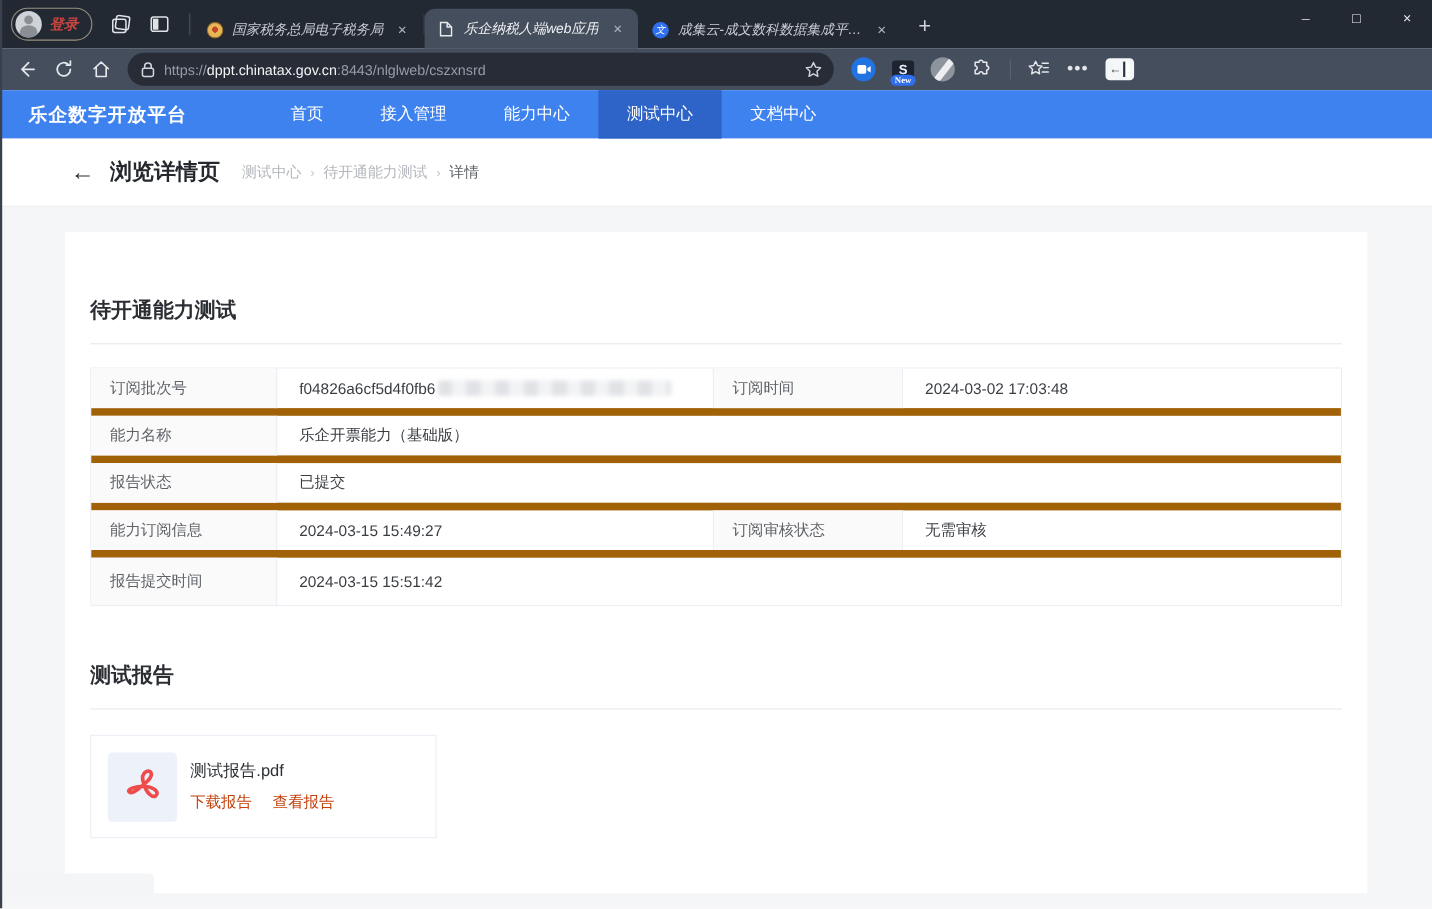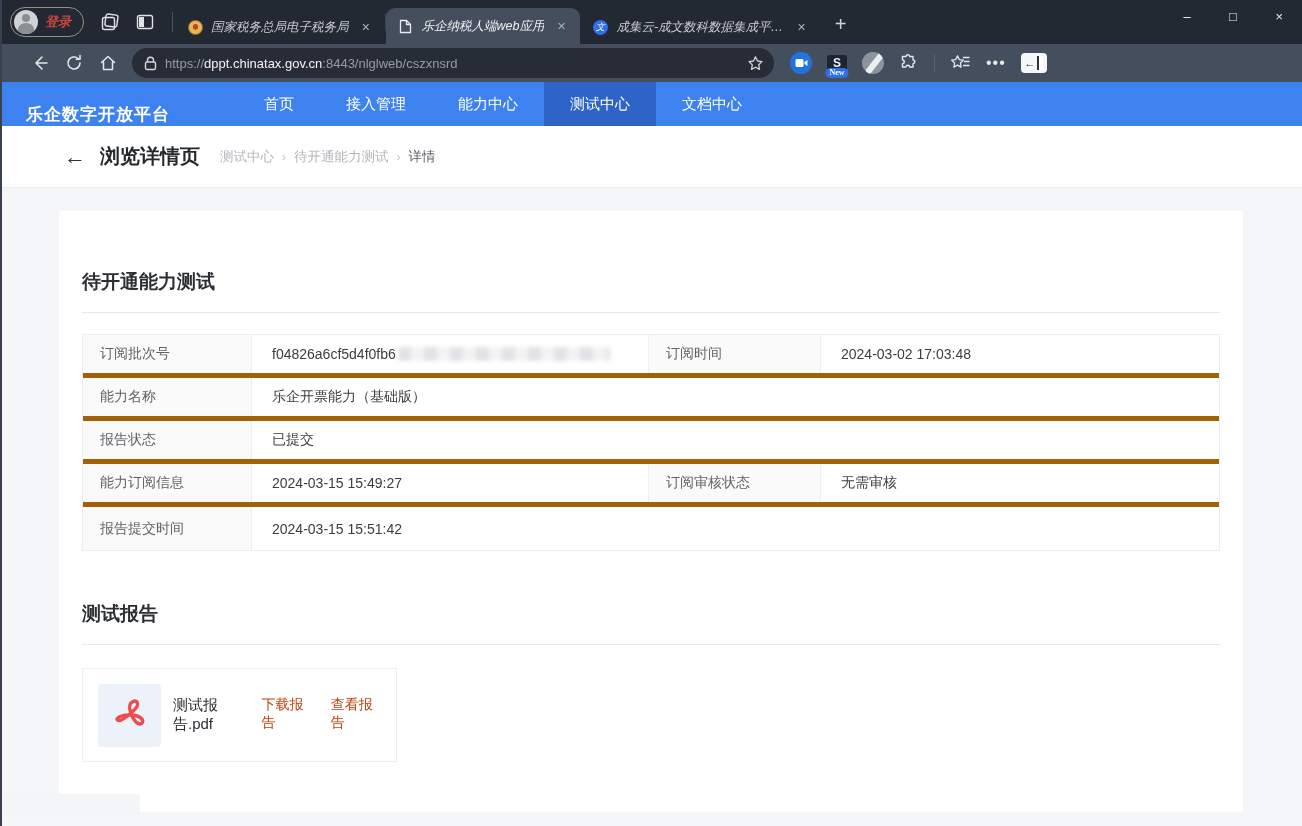--- a/index.html
+++ b/index.html
@@ -28,41 +28,41 @@
   .tab-sep { width:1px; height:18px; background:#3c4350; align-self:center; }
   .favicon { width:16px; height:16px; flex:0 0 16px; display:flex; align-items:center; justify-content:center; }
   .fav-emblem { width:15px; height:15px; border-radius:50%; background:radial-gradient(circle at 50% 45%, #c8452c 0 28%, #e6b757 30% 100%); border:1px solid #a3722c; }
   .fav-doc svg { display:block; }
   .fav-cjy { width:15px; height:15px; border-radius:50%; background:#2f6fed; color:#fff; font-size:9px; display:flex; align-items:center; justify-content:center; }
   .newtab-btn { color:#cfd4db; font-size:20px; width:28px; height:28px; display:flex; align-items:center; justify-content:center; margin:0 0 6px 6px; cursor:pointer; }
   .win-controls { position:absolute; right:0; top:0; height:32px; display:flex; }
   .win-btn { width:46px; height:32px; display:flex; align-items:center; justify-content:center; color:#e7eaee; font-size:13px; cursor:pointer; }
 
   
-  .toolbar { height:38px; background:#454e5c; display:flex; align-items:center; padding:0 26px; gap:6px; }
+  .toolbar { height:38px; background:#454e5c; display:flex; align-items:center; padding:0 10px; gap:6px; }
   .nav-btn { width:28px; height:28px; display:flex; align-items:center; justify-content:center; cursor:pointer; }
   .urlbar { flex:1; max-width:642px; height:30px; background:#272c36; border-radius:15px; display:flex; align-items:center; padding:0 10px 0 12px; gap:8px; margin:0 4px; }
   .url-text { font-size:13px; color:#959ca8; white-space:nowrap; overflow:hidden; }
   .url-text .domain { color:#f2f4f6; }
   .url-star { margin-left:auto; cursor:pointer; display:flex; }
   .ext-area { display:flex; align-items:center; gap:15px; padding:0 6px; }
   .ext-icon { position:relative; cursor:pointer; display:flex; align-items:center; justify-content:center; }
   .cam-circle { width:22px; height:22px; border-radius:50%; background:#2273e2; display:flex; align-items:center; justify-content:center; }
   .s-logo { width:20px; height:16px; border-radius:3px; background:#1d2430; color:#e8f0ff; font-size:12px; font-weight:bold; display:flex; align-items:center; justify-content:center; }
   .new-badge { position:absolute; bottom:-7px; left:50%; transform:translateX(-50%); background:#2f6fed; color:#fff; font-size:8px; font-weight:bold; border-radius:6px; padding:0 4px; line-height:10px;font-family:Liberation Serif, serif; }
   .gray-circle { width:22px; height:22px; border-radius:50%; background:#8d949e; position:relative; overflow:hidden; }
   .gray-circle::after { content:""; position:absolute; left:10px; top:-2px; width:6px; height:26px; background:#eceef0; transform:rotate(38deg); border-radius:3px; }
   .tb2-divider { width:1px; height:18px; background:#5a6270; }
   .more-dots { color:#e4e7eb; font-size:16px; letter-spacing:1px; cursor:pointer; }
   .sidebar-toggle { width:26px; height:20px; background:#f4f6f8; border-radius:4px; display:flex; align-items:center; justify-content:center; gap:2px; cursor:pointer; }
   .sidebar-toggle .arr { color:#2b3340; font-size:11px; font-weight:bold; }
   .sidebar-toggle .bar { width:6px; height:14px; background:#fff; border-left:2px solid #2b3340; }
 
   
-  .site-nav { height:44px; background:#3e82f0; display:flex; align-items:flex-end; }
+  .site-nav { height:44px; background:#3e82f0; display:flex; align-items:center; }
   .brand { color:#fff; font-size:17px; font-weight:600; padding-left:26px; letter-spacing:1px; }
   .nav-items { display:flex; margin-left:68px; height:44px; }
   .nav-item { height:44px; line-height:44px; padding:0 26px; color:#fff; font-size:15px; cursor:pointer; }
   .nav-item.active { background:#2e63c8; }
 
   
   .page-header { height:62px; background:#fff; display:flex; align-items:center; padding-left:64px; border-bottom:1px solid #ececee; }
   .back-arrow { font-size:22px; font-weight:bold; color:#2b2f36; cursor:pointer; line-height:1; }
   .page-title { font-size:20px; font-weight:700; color:#25282e; margin-left:14px; }
   .breadcrumb { display:flex; align-items:center; gap:8px; margin-left:20px; font-size:13.5px; color:#b3b6bc; }
@@ -70,34 +70,34 @@
   .breadcrumb .current { color:#5f6368; }
 
   
   .page-body { height:638px; background:#f5f6f8; padding:23px 59px 0 59px; position:relative; }
   .card { background:#fff; height:601px; padding:0 23px; position:relative; }
   .section-title { font-size:19px; font-weight:700; color:#2b2e33; padding-top:0; }
   .sec1-title { padding-top:58px; }
   .sec-divider { height:1px; background:#e6e8eb; margin-top:17px; }
 
   .info-table { margin-top:21px; border:1px solid #ebeef5; }
-  .trow { display:grid; grid-template-columns:169px 397px 172px 1fr; border-bottom:5px solid #a16207; height:43px; }
+  .trow { display:grid; grid-template-columns:169px 397px 172px 1fr; border-bottom:7px solid #a16207; height:43px; }
   .trow:last-child { border-bottom:none; }
   .tcell { display:flex; align-items:center; font-size:14px; }
   .tlabel { background:#fafafa; color:#5f6368; padding-left:17px; border-right:1px solid #ebeef5; }
   .tvalue { color:#3a3d42; padding-left:20px; }
   .tvalue.mid { border-right:1px solid #ebeef5; }
   .trow.span .tvalue { grid-column:2 / 5; }
   .redacted { display:inline-block; width:212px; height:14px; margin-left:2px; border-radius:2px; vertical-align:middle;
     background:repeating-linear-gradient(90deg,#dcdee2 0 13px,#f0f1f3 13px 26px); filter:blur(2px); opacity:.85; }
 
   .sec2-title { padding-top:50px; }
   .pdf-card { margin-top:23px; width:315px; height:94px; border:1px solid #ebeef5; display:flex; align-items:center; padding:15px; gap:12px; }
   .pdf-thumb { width:63px; height:63px; background:#edf1f9; border-radius:4px; display:flex; align-items:center; justify-content:center; flex:0 0 63px; }
-  .pdf-meta { display:flex; flex-direction:row; gap:11px;justify-content:center; }
+  .pdf-meta { display:flex; flex-direction:column; gap:11px;justify-content:center; }
   .pdf-name { font-size:15px; color:#2b2e33; }
   .pdf-links { display:flex; gap:19px; }
   .pdf-link { font-size:14px; color:#c2410c; cursor:pointer; }
 
   .status-bubble { position:absolute; left:2px; bottom:12px; width:138px; height:20px; background:#f3f5f7; border-top-right-radius:4px; }
 </style>
 </head>
 <body>
 
 <div class="window">

